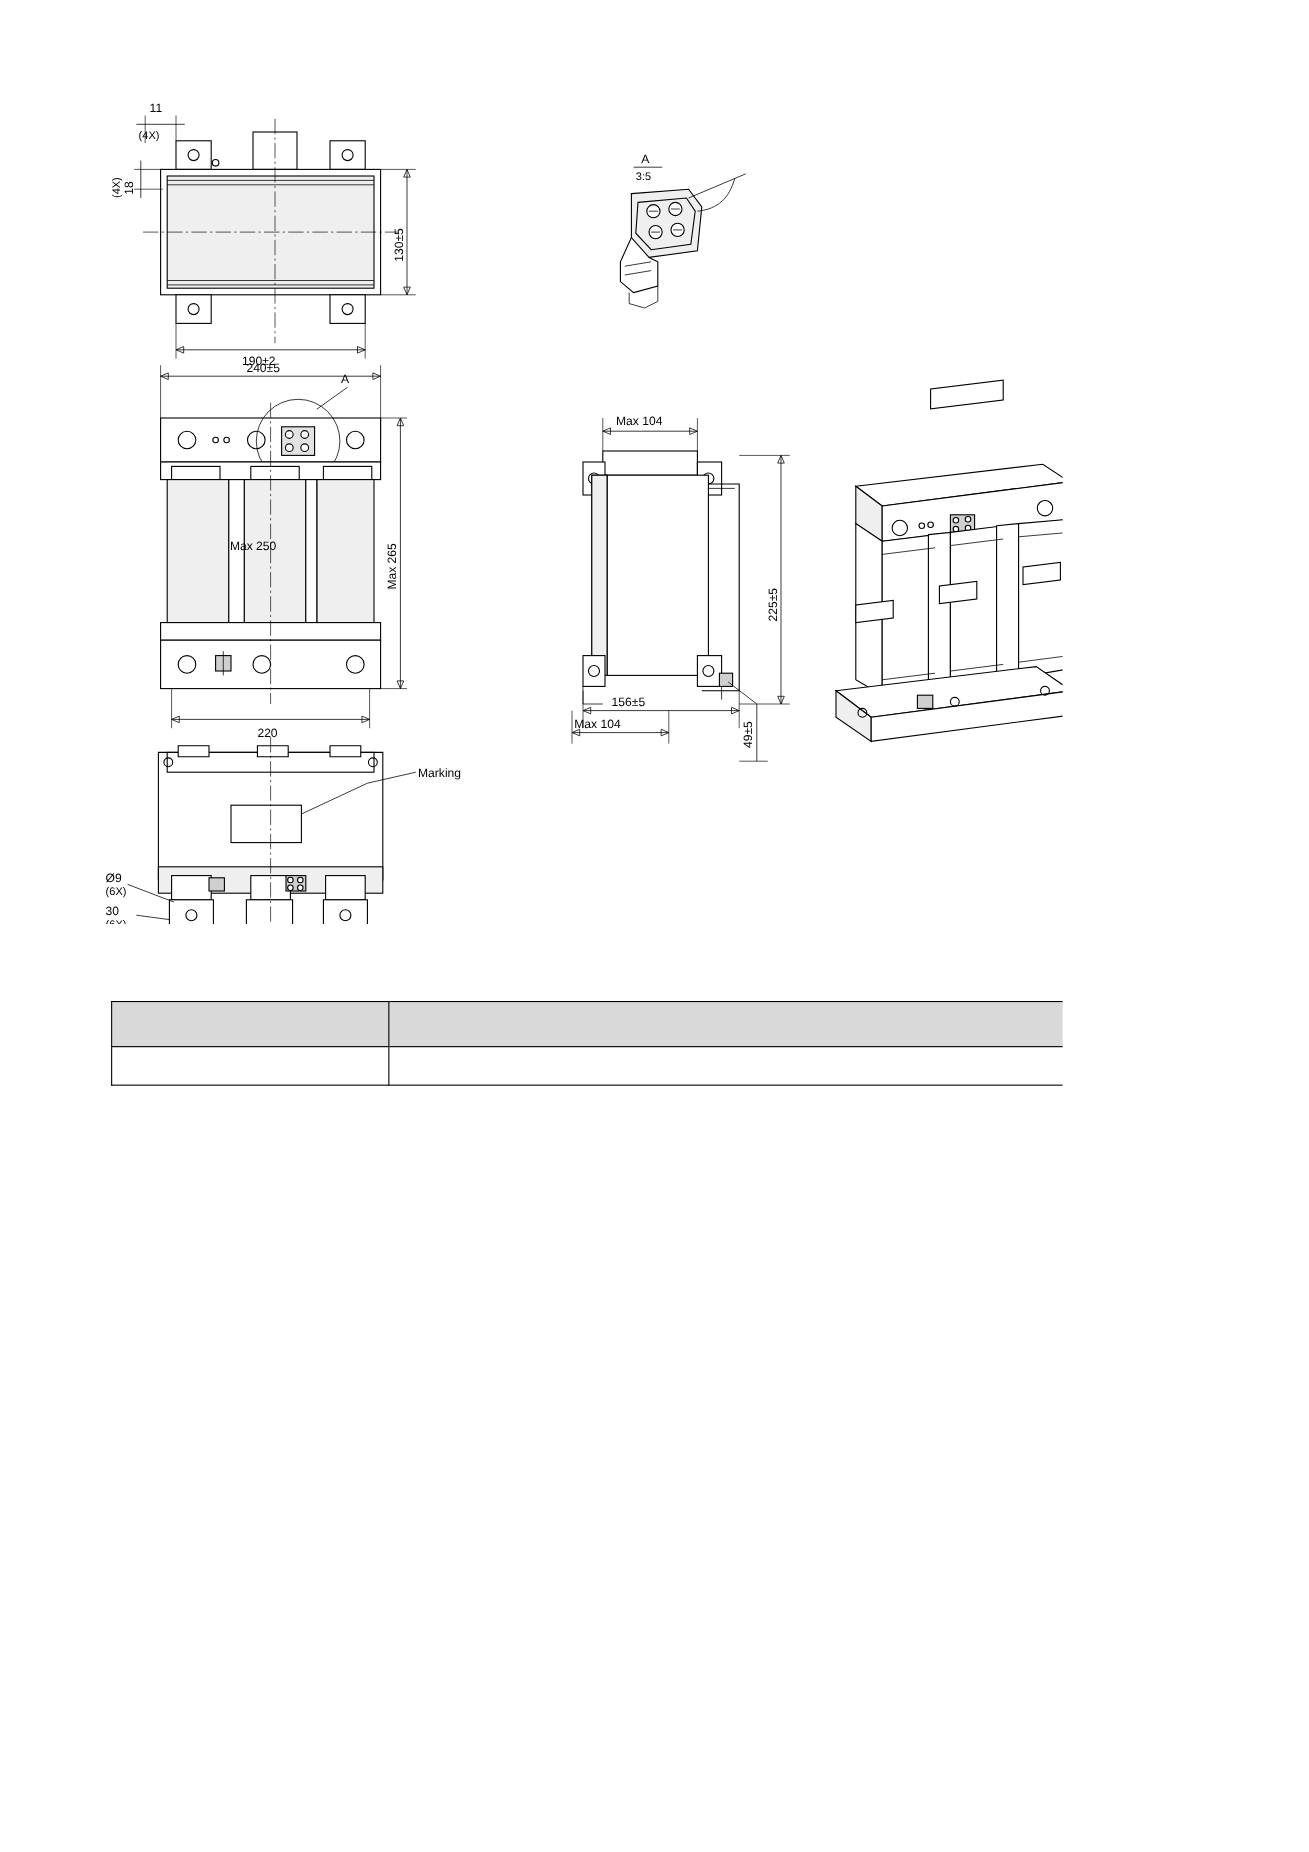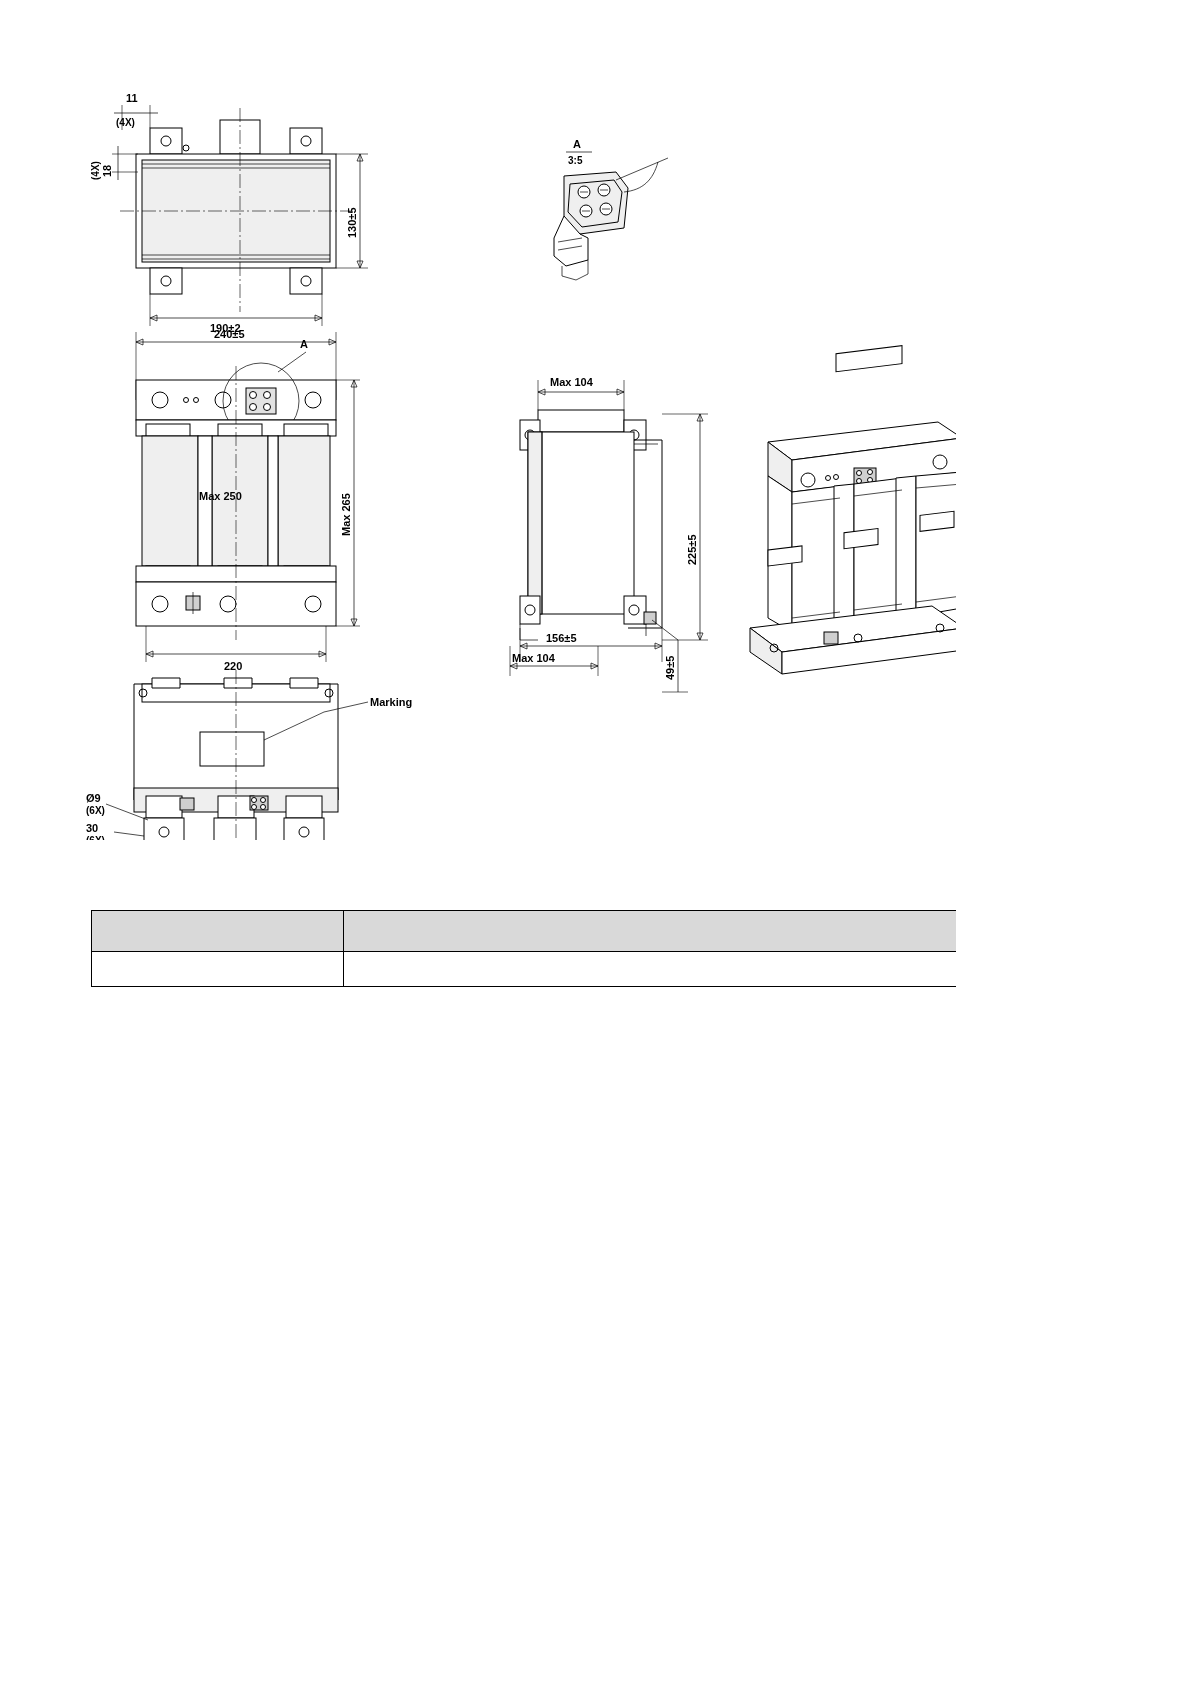--- a/index.html
+++ b/index.html
@@ -9,25 +9,24 @@
   }
   body {
     width: 1190px;
     height: 1684px;
     position: relative;
     font-family: "Liberation Sans", sans-serif;
     color: #000;
   }
   .page {
     position: absolute;
-    left: 8px; top: 0;
+    left: 18px; top: 0;
     width: 948px;
     height: 1684px;
     overflow: hidden;
-    font-weight: bold;
   }
   .drawing-area {
     position: absolute;
     left: 60px;
     top: 80px;
     width: 1010px;
     height: 760px;
   }
   svg.dwg {
     display: block;

